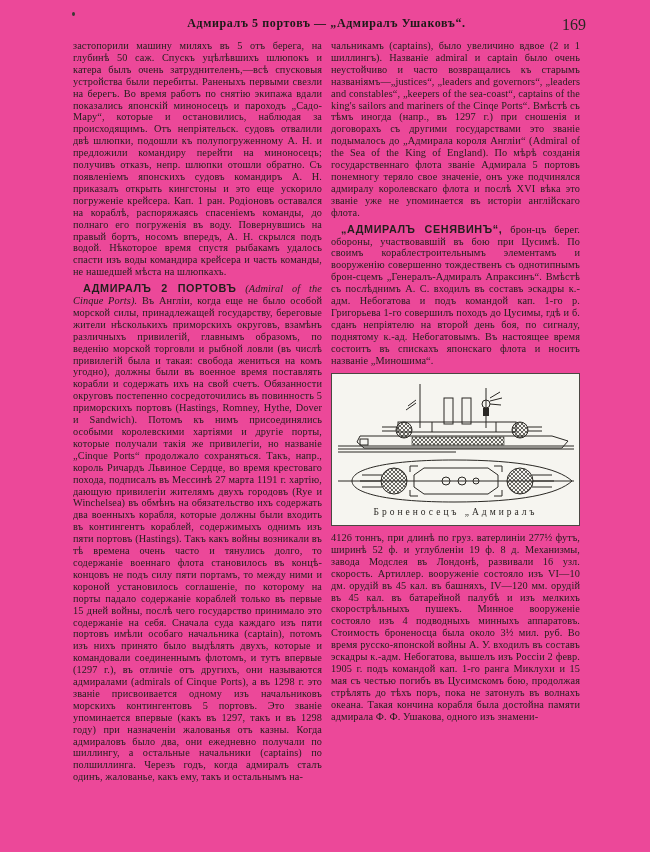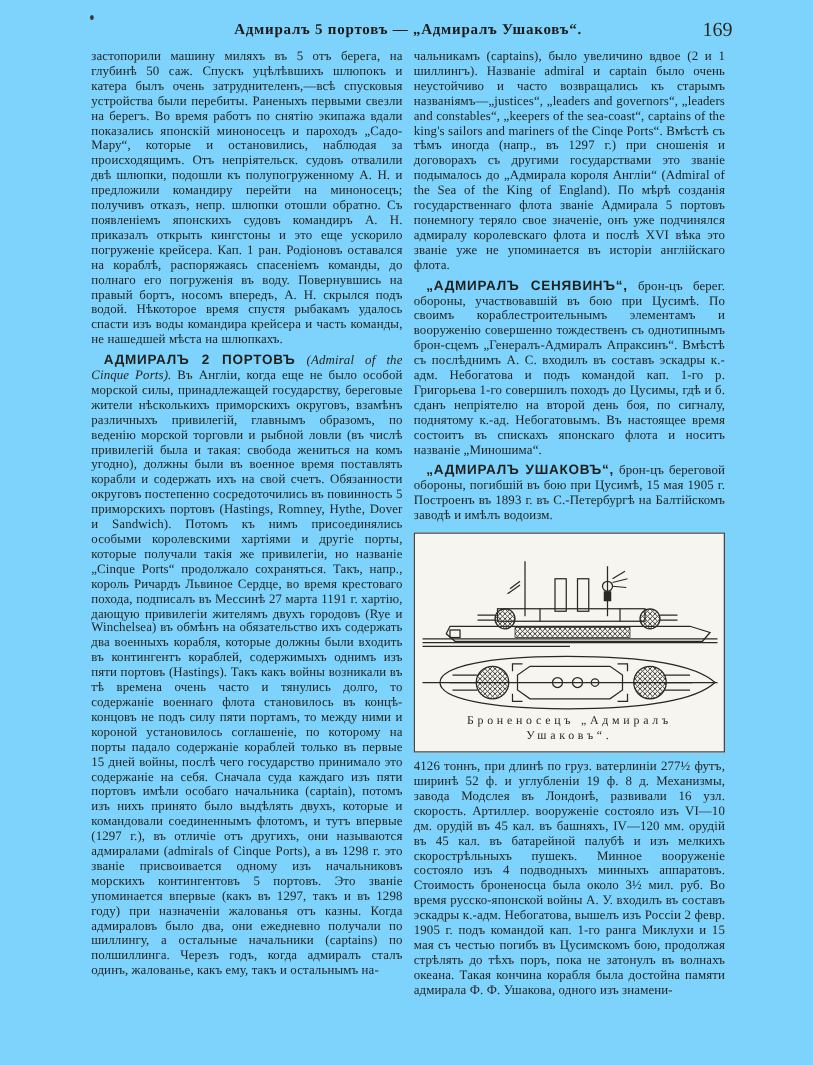--- a/index.html
+++ b/index.html
@@ -4,21 +4,21 @@
 <style>
   html,body{margin:0;padding:0;}
   body{
     width:650px;height:852px;
     background:#e9e7e0;
     font-family:"Liberation Serif","DejaVu Serif",serif;
   }
   .page{
     position:relative;
     width:650px;height:852px;
-    background:#7dd3fc;
+    background:#ec4899;
     color:#211f1c;
     overflow:hidden;
   }
   .speck{position:absolute;left:72px;top:12px;width:3px;height:4px;background:#3a3833;border-radius:50%;}
   .header{
     position:absolute;top:16px;left:75px;width:503px;height:18px;
   }
   .running-title{
     position:absolute;left:0;right:0;text-align:center;
     font-weight:bold;font-size:12px;letter-spacing:0.6px;
@@ -47,21 +47,21 @@
     letter-spacing:0.6px;
     font-family:"Liberation Sans","DejaVu Sans",sans-serif;
     font-stretch:condensed;
     margin-top:26px;
   }
   .latin{font-style:italic;}
   .figure-frame{
     margin:7px 0 6px 0;
     border:1px solid #4a4742;
     background:#f6f5f0;
-    padding:16px 2px 3px 2px;
+    padding:4px 2px 3px 2px;
   }
   .figure-caption{
     text-align:center;
     font-size:9.5px;
     line-height:11.5px;
     letter-spacing:3px;
     margin:1px 0 3px 0;
     color:#2a2824;
   }
   svg{display:block;margin:0 auto;}
@@ -92,24 +92,20 @@
     </div>
 
     <div class="col">
       <p><span>чальникамъ (captains), было увеличино вдвое (2 и 1 шиллингъ). Названіе admiral и captain было очень неустойчиво и часто возвращались къ старымъ названіямъ—„justices“, „leaders and governors“, „leaders and constables“, „keepers of the sea-coast“, captains of the king's sailors and mariners of the Cinqe Ports“. Вмѣстѣ съ тѣмъ иногда (напр., въ 1297 г.) при сношенія и договорахъ съ другими государствами это званіе подымалось до „Адмирала короля Англіи“ (Admiral of the Sea of the King of England). По мѣрѣ созданія государственнаго флота званіе Адмирала 5 портовъ понемногу теряло свое значеніе, онъ уже подчинялся адмиралу королевскаго флота и послѣ XVI вѣка это званіе уже не упоминается въ исторіи англійскаго флота.</span></p>
 
       <p class="entry">
         <span class="headword">„АДМИРАЛЪ СЕНЯВИНЪ“,</span>
         <span>брон-цъ берег. обороны, участвовавшій въ бою при Цусимѣ. По своимъ кораблестроительнымъ элементамъ и вооруженію совершенно тождественъ съ однотипнымъ брон-сцемъ „Генералъ-Адмиралъ Апраксинъ“. Вмѣстѣ съ послѣднимъ А. С. входилъ въ составъ эскадры к.-адм. Небогатова и подъ командой кап. 1-го р. Григорьева 1-го совершилъ походъ до Цусимы, гдѣ и б. сданъ непріятелю на второй день боя, по сигналу, поднятому к.-ад. Небогатовымъ. Въ настоящее время состоитъ въ спискахъ японскаго флота и носитъ названіе „Миношима“.</span>
       </p>
 
-      <p class="entry">
-        <span class="headword">„АДМИРАЛЪ УШАКОВЪ“,</span>
-        <span>брон-цъ береговой обороны, погибшій въ бою при Цусимѣ, 15 мая 1905 г. Построенъ въ 1893 г. въ С.-Петербургѣ на Балтійскомъ заводѣ и имѣлъ водоизм.</span>
-      </p>
 
       <div class="figure-frame">
         <svg width="240" height="128" viewBox="0 0 240 128">
           <defs>
             <pattern id="hatch" width="4" height="4" patternUnits="userSpaceOnUse" patternTransform="rotate(45)">
               <line x1="0" y1="0" x2="0" y2="4" stroke="#2a2824" stroke-width="1.2"></line>
             </pattern>
             <pattern id="xhatch" width="4" height="4" patternUnits="userSpaceOnUse">
               <path d="M0 0 L4 4 M4 0 L0 4" stroke="#2a2824" stroke-width="0.7"></path>
             </pattern>
@@ -165,21 +161,20 @@
           <line class="ink" x1="46" y1="97" x2="26" y2="97"></line>
           <line class="ink" x1="45" y1="103" x2="24" y2="103"></line>
           <line class="ink" x1="46" y1="109" x2="26" y2="109"></line>
           <circle cx="184" cy="103" r="13" fill="url(#xhatch)" stroke="#2a2824"></circle>
           <line class="ink" x1="196" y1="97" x2="216" y2="97"></line>
           <line class="ink" x1="197" y1="103" x2="218" y2="103"></line>
           <line class="ink" x1="196" y1="109" x2="216" y2="109"></line>
         </svg>
         <div class="figure-caption">
           <div>Броненосецъ „Адмиралъ</div>
-          <div>Ушаковъ“.</div>
         </div>
       </div>
 
       <p><span>4126 тоннъ, при длинѣ по груз. ватерлиніи 277½ футъ, ширинѣ 52 ф. и углубленіи 19 ф. 8 д. Механизмы, завода Модслея въ Лондонѣ, развивали 16 узл. скорость. Артиллер. вооруженіе состояло изъ VI—10 дм. орудій въ 45 кал. въ башняхъ, IV—120 мм. орудій въ 45 кал. въ батарейной палубѣ и изъ мелкихъ скорострѣльныхъ пушекъ. Минное вооруженіе состояло изъ 4 подводныхъ минныхъ аппаратовъ. Стоимость броненосца была около 3½ мил. руб. Во время русско-японской войны А. У. входилъ въ составъ эскадры к.-адм. Небогатова, вышелъ изъ Россіи 2 февр. 1905 г. подъ командой кап. 1-го ранга Миклухи и 15 мая съ честью погибъ въ Цусимскомъ бою, продолжая стрѣлять до тѣхъ поръ, пока не затонулъ въ волнахъ океана. Такая кончина корабля была достойна памяти адмирала Ф. Ф. Ушакова, одного изъ знамени-</span></p>
     </div>
 
   </div>
 </div>
 
 </body></html>

